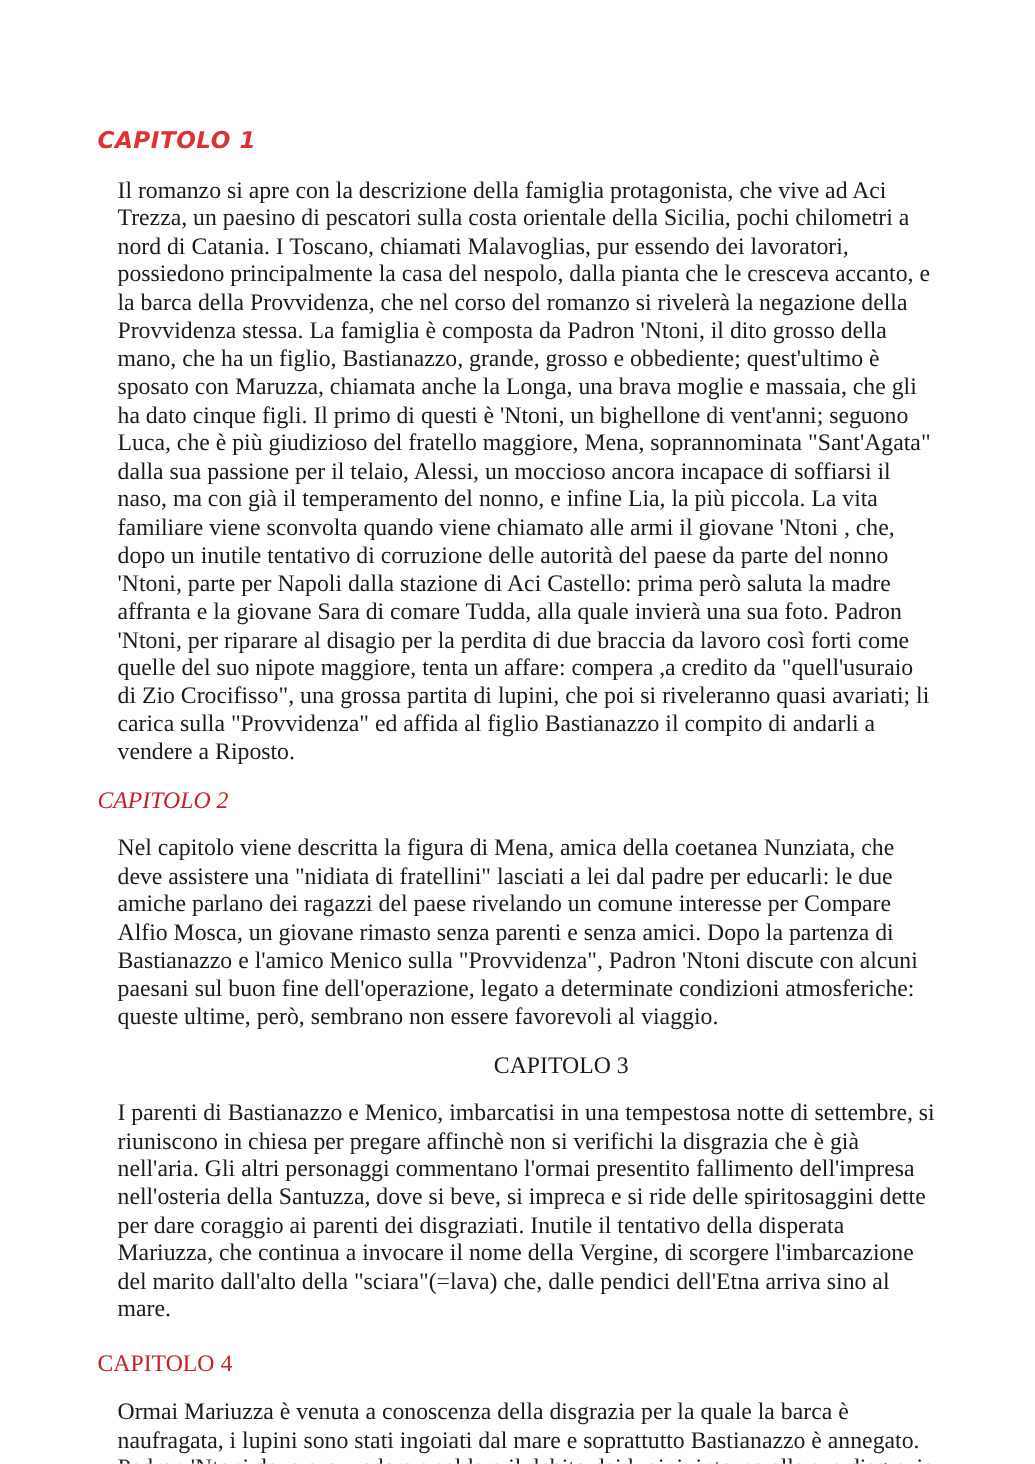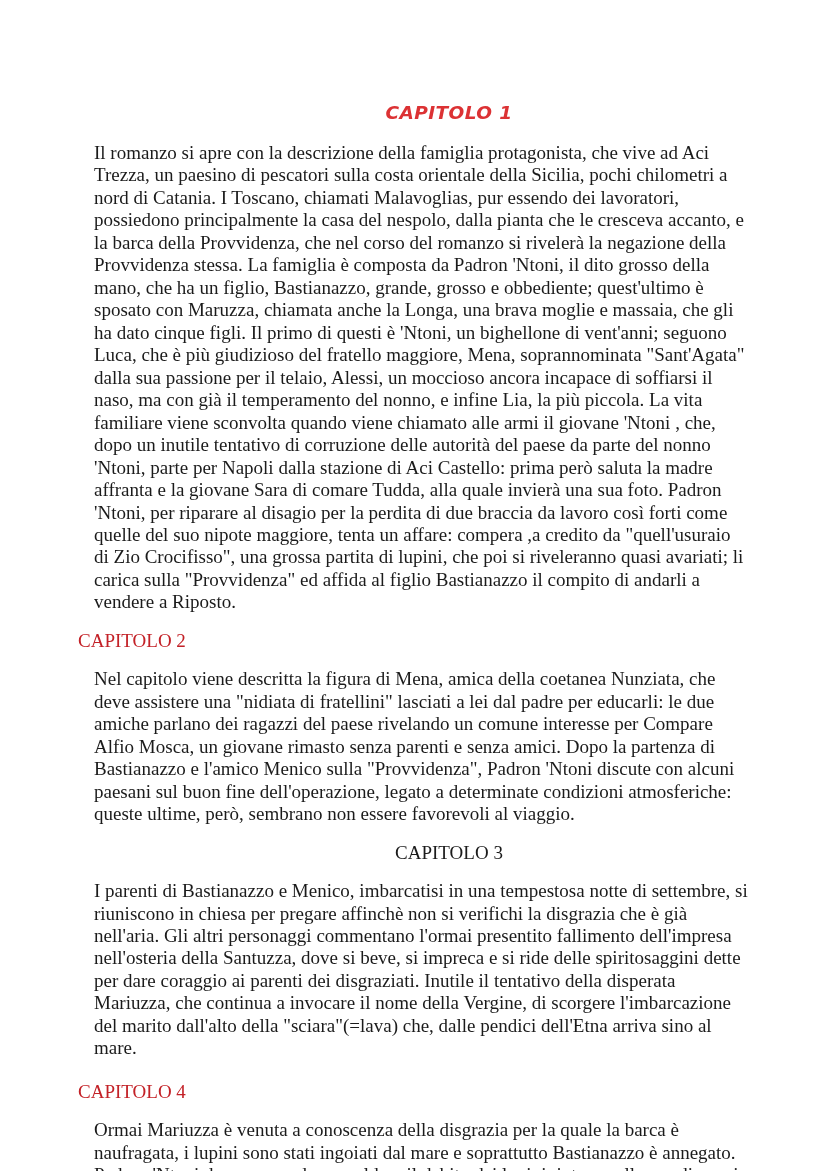--- a/index.html
+++ b/index.html
@@ -41,21 +41,21 @@
   .para {
     margin: 16px;
     white-space: pre;
   }
 </style>
 </head>
 <body>
 
 <div class="doc">
 
-  <div class="chapter-heading comic" style="color: rgb(220, 50, 52); text-align: center;">CAPITOLO 1</div>
+  <div class="chapter-heading comic" style="color: rgb(220, 50, 52);">CAPITOLO 1</div>
   <div class="para">Il romanzo si apre con la descrizione della famiglia protagonista, che vive ad Aci
 Trezza, un paesino di pescatori sulla costa orientale della Sicilia, pochi chilometri a
 nord di Catania. I Toscano, chiamati Malavoglias, pur essendo dei lavoratori,
 possiedono principalmente la casa del nespolo, dalla pianta che le cresceva accanto, e
 la barca della Provvidenza, che nel corso del romanzo si rivelerà la negazione della
 Provvidenza stessa. La famiglia è composta da Padron 'Ntoni, il dito grosso della
 mano, che ha un figlio, Bastianazzo, grande, grosso e obbediente; quest'ultimo è
 sposato con Maruzza, chiamata anche la Longa, una brava moglie e massaia, che gli
 ha dato cinque figli. Il primo di questi è 'Ntoni, un bighellone di vent'anni; seguono
 Luca, che è più giudizioso del fratello maggiore, Mena, soprannominata "Sant'Agata"
@@ -64,21 +64,21 @@
 familiare viene sconvolta quando viene chiamato alle armi il giovane 'Ntoni , che,
 dopo un inutile tentativo di corruzione delle autorità del paese da parte del nonno
 'Ntoni, parte per Napoli dalla stazione di Aci Castello: prima però saluta la madre
 affranta e la giovane Sara di comare Tudda, alla quale invierà una sua foto. Padron
 'Ntoni, per riparare al disagio per la perdita di due braccia da lavoro così forti come
 quelle del suo nipote maggiore, tenta un affare: compera ,a credito da "quell'usuraio
 di Zio Crocifisso", una grossa partita di lupini, che poi si riveleranno quasi avariati; li
 carica sulla "Provvidenza" ed affida al figlio Bastianazzo il compito di andarli a
 vendere a Riposto.</div>
 
-  <div class="chapter-heading" style="color: rgb(195, 33, 39);">CAPITOLO 2</div>
+  <div class="chapter-heading" style="color: rgb(195, 33, 39); font-style: italic;">CAPITOLO 2</div>
   <div class="para">Nel capitolo viene descritta la figura di Mena, amica della coetanea Nunziata, che
 deve assistere una "nidiata di fratellini" lasciati a lei dal padre per educarli: le due
 amiche parlano dei ragazzi del paese rivelando un comune interesse per Compare
 Alfio Mosca, un giovane rimasto senza parenti e senza amici. Dopo la partenza di
 Bastianazzo e l'amico Menico sulla "Provvidenza", Padron 'Ntoni discute con alcuni
 paesani sul buon fine dell'operazione, legato a determinate condizioni atmosferiche:
 queste ultime, però, sembrano non essere favorevoli al viaggio.</div>
 
   <div class="chapter-heading" style="color: rgb(27, 27, 27); text-align: center;">CAPITOLO 3</div>
   <div class="para">I parenti di Bastianazzo e Menico, imbarcatisi in una tempestosa notte di settembre, si

